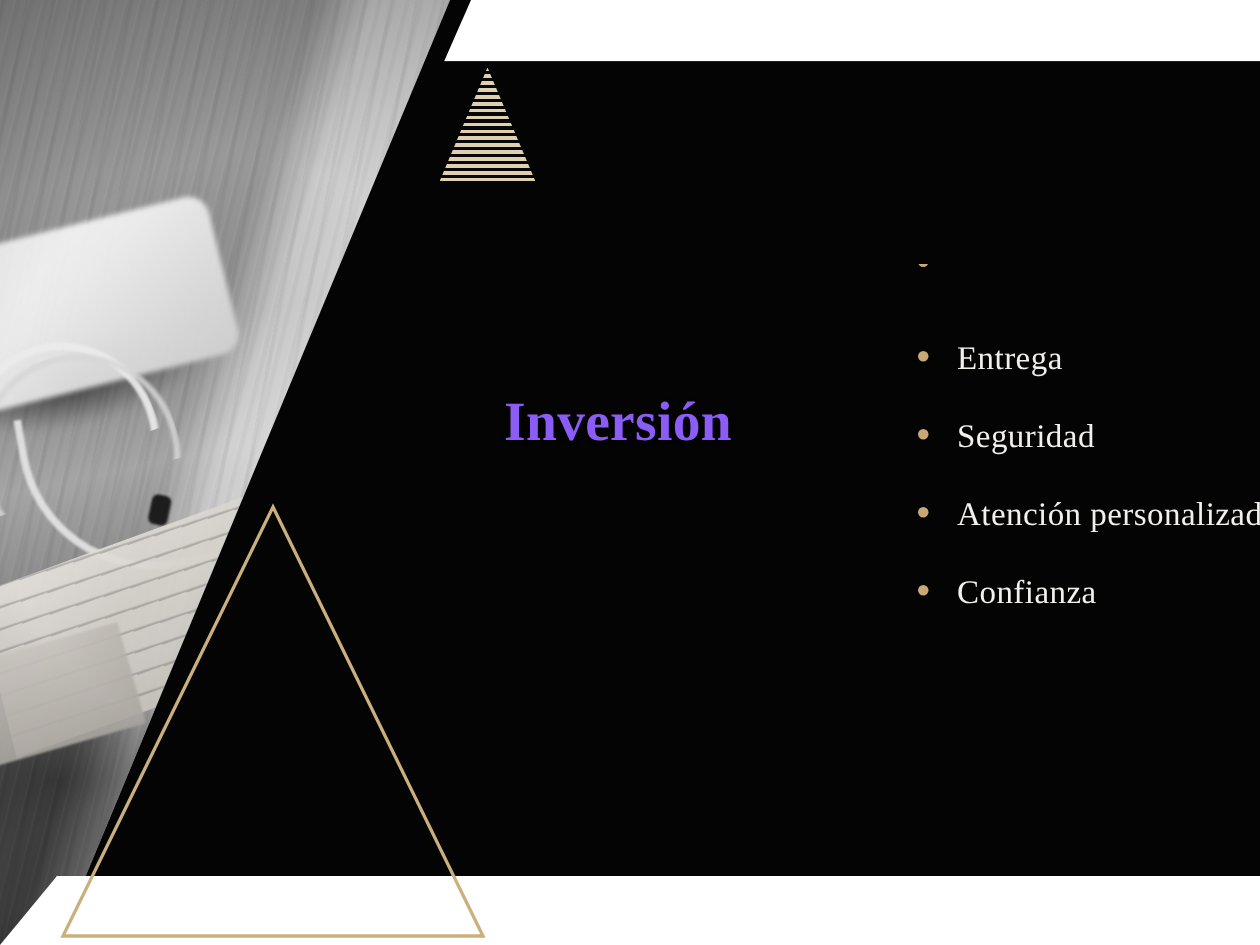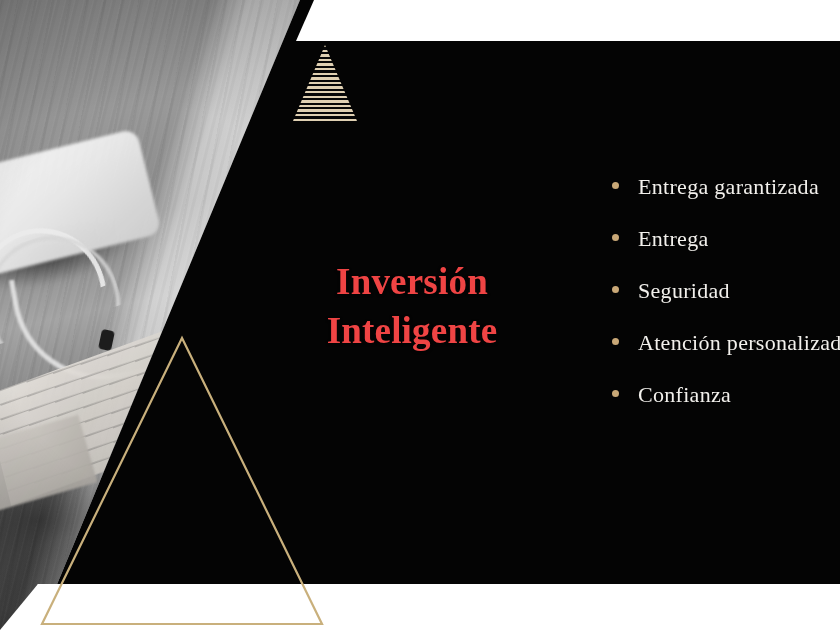--- a/index.html
+++ b/index.html
@@ -210,21 +210,21 @@
     width: 292px; height: 298px;
     pointer-events: none;
   }
 
   
   .title-block {
     position: absolute;
     left: 276px; top: 258px;
     width: 272px;
     text-align: center;
-    color: #ef4444;
+    color: #8b5cf6;
     font-size: 37px;
     line-height: 1.32;
     font-weight: 700;
     letter-spacing: 0.2px;
     text-shadow: 0 1px 3px rgba(0,0,0,0.7);
   }
   .title-line { display: block; white-space: nowrap; }
 
   
   .bullet-list {
@@ -288,27 +288,25 @@
 
   <div class="bottom-white"></div>
   <div class="bottom-white-left"></div>
 
   <svg class="triangle-outline" viewBox="0 0 292 298" style="clip-path: polygon(0 252px, 292px 252px, 292px 298px, 0 298px);">
     <polygon points="146,6 286,292 6,292" fill="none" stroke="#c9b07c" stroke-width="2.2" stroke-linejoin="miter"></polygon>
   </svg>
 
   <div class="title-block">
     <span class="title-line">Inversión</span>
-    <span class="title-line">Inteligente</span>
   </div>
 
   <div class="bullet-list">
     <div class="bullet-item">
       <span class="bullet-dot"></span>
-      <span class="bullet-text">Entrega garantizada</span>
     </div>
     <div class="bullet-item">
       <span class="bullet-dot"></span>
       <span class="bullet-text">Entrega</span>
     </div>
     <div class="bullet-item">
       <span class="bullet-dot"></span>
       <span class="bullet-text">Seguridad</span>
     </div>
     <div class="bullet-item">

